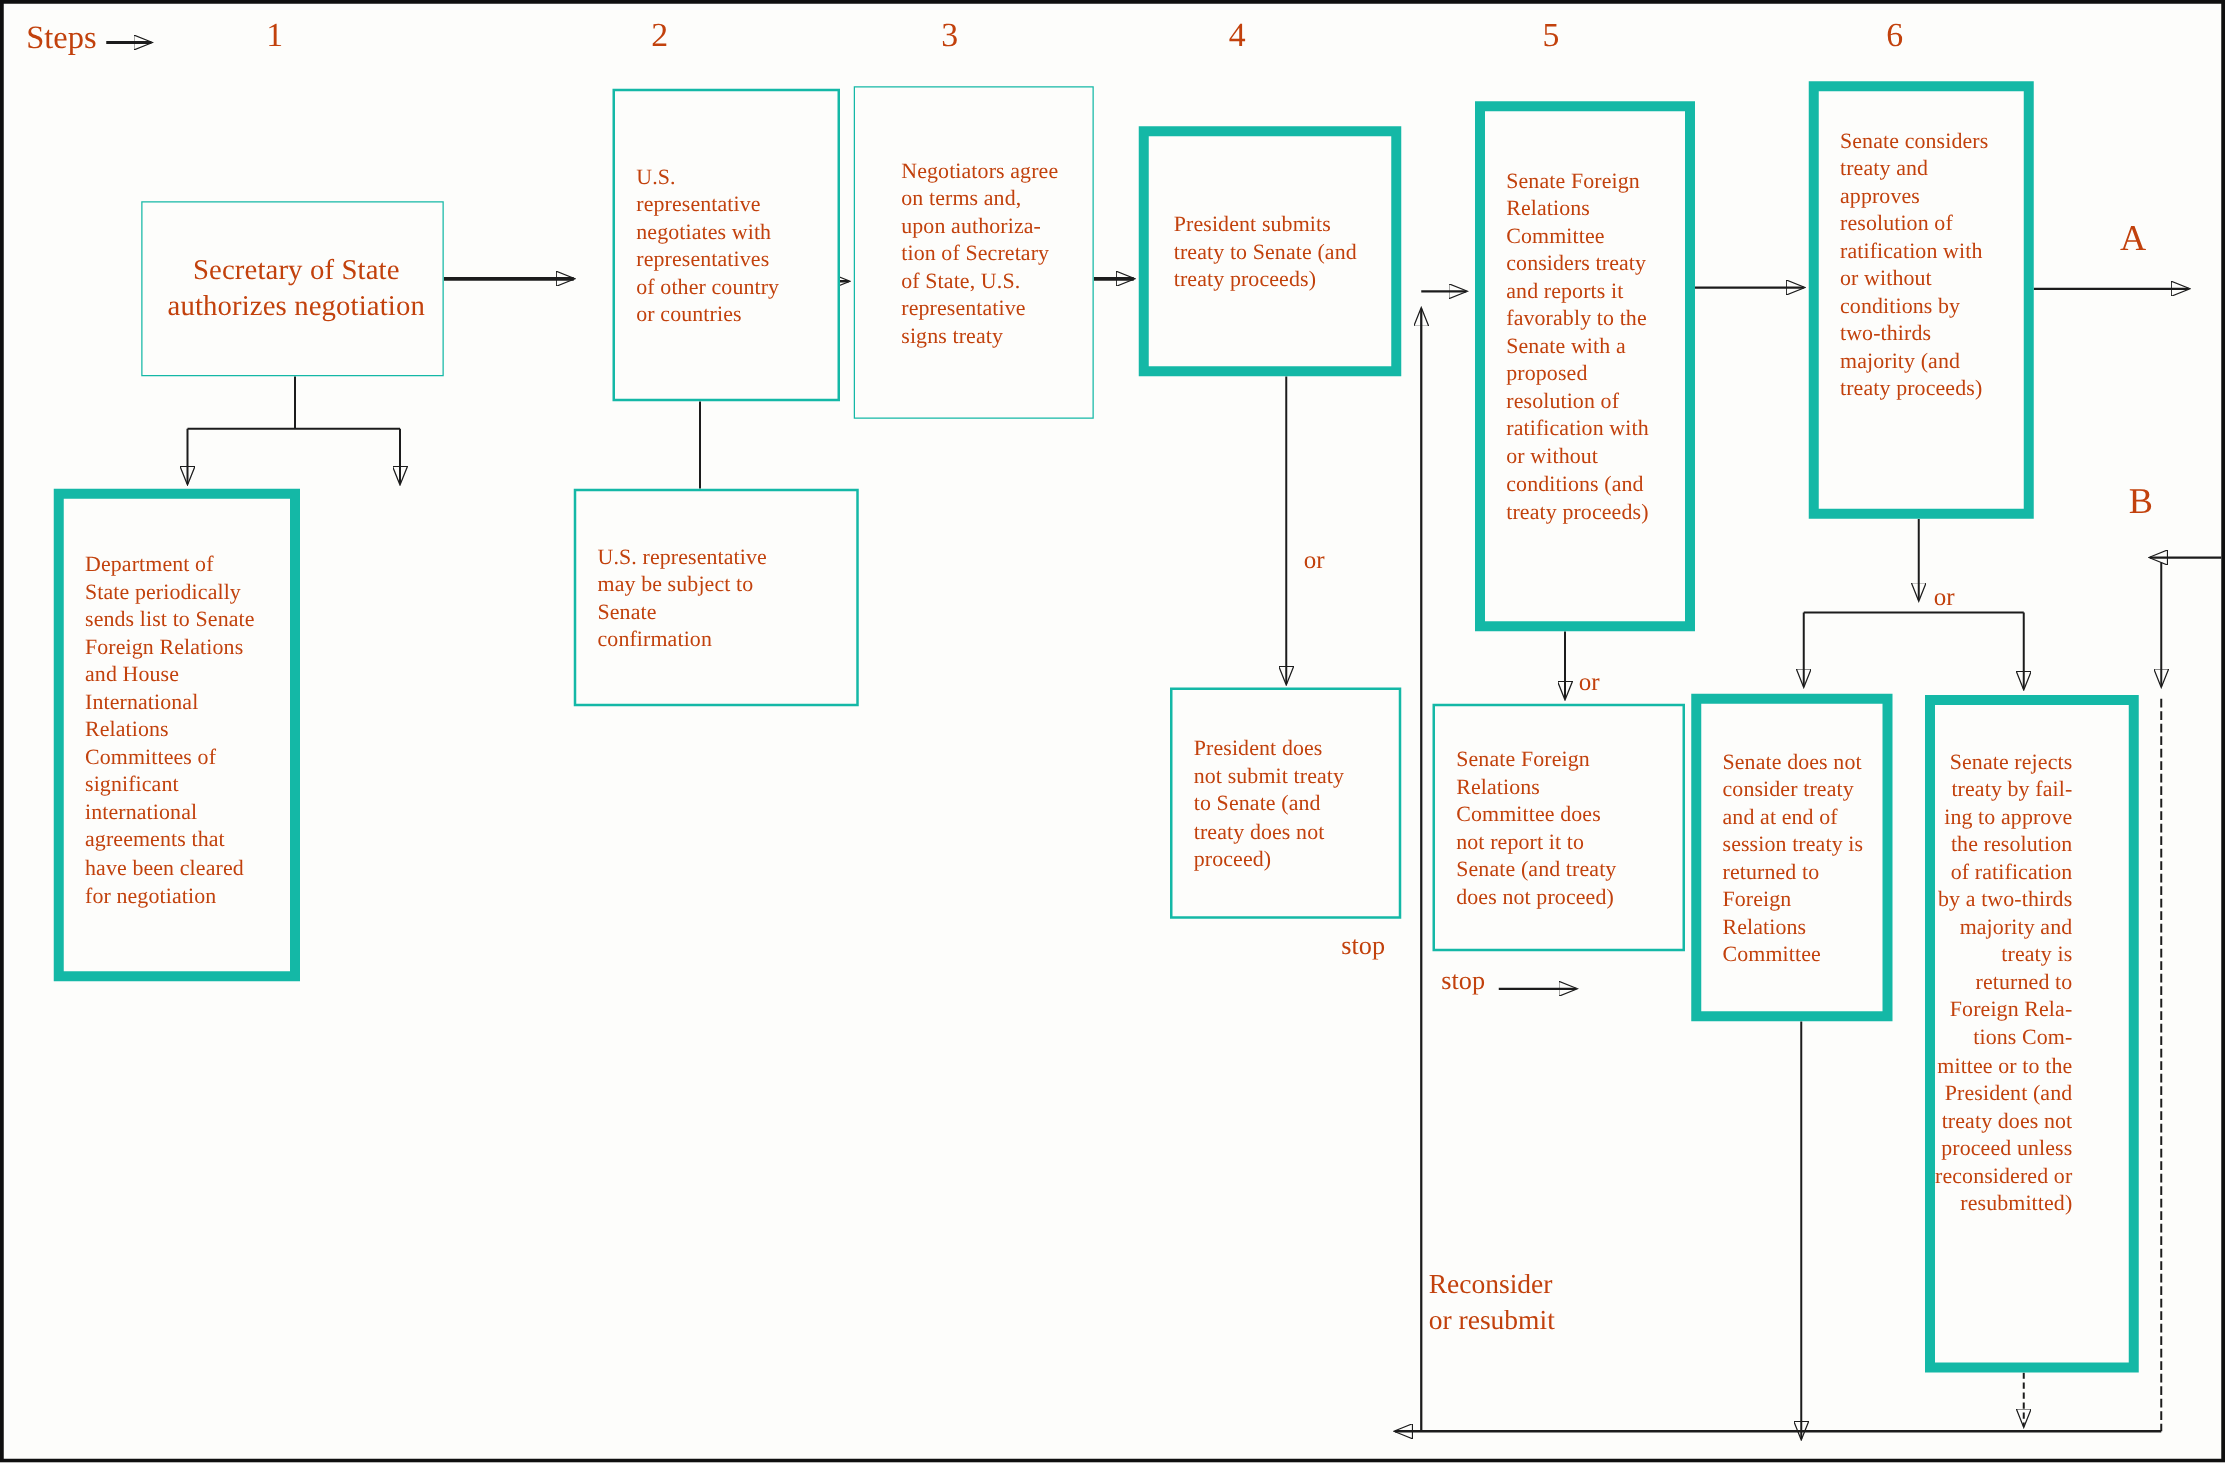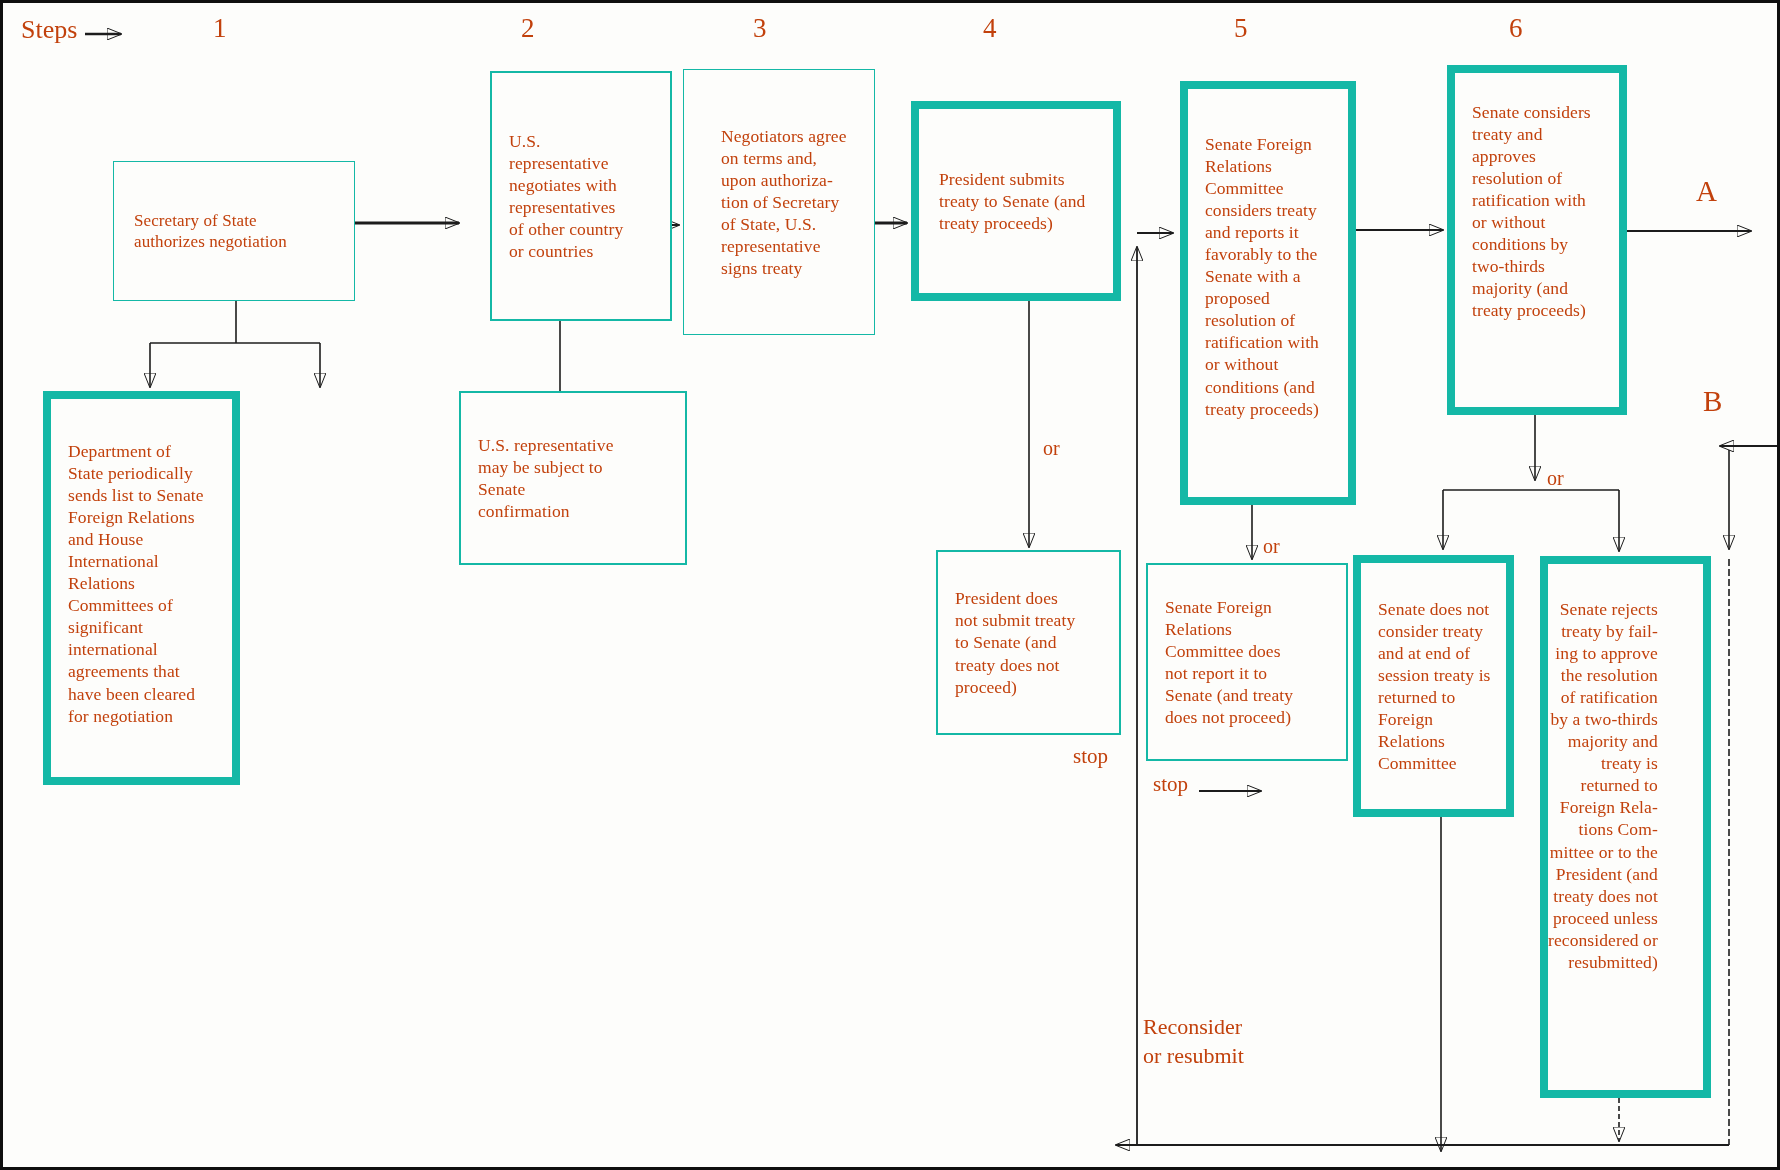--- a/index.html
+++ b/index.html
@@ -78,21 +78,21 @@
 
   <div class="hdr" style="left:18px;top:12px;font-size:26px;">Steps</div>
   <div class="hdr" style="left:210px;top:10px;">1</div>
   <div class="hdr" style="left:518px;top:10px;">2</div>
   <div class="hdr" style="left:750px;top:10px;">3</div>
   <div class="hdr" style="left:980px;top:10px;">4</div>
   <div class="hdr" style="left:1231px;top:10px;">5</div>
   <div class="hdr" style="left:1506px;top:10px;">6</div>
 
   <div class="box" style="left:110px;top:158px;width:242px;height:140px;border-width:1.5px;">
-    <span class="btxt" style="padding-left:20px;font-size:17px;">Secretary of State
+    <span class="btxt" style="padding-left:20px;font-size:23px;text-align:center;">Secretary of State
 authorizes negotiation</span>
   </div>
   <div class="box top" style="left:40px;top:388px;width:197px;height:394px;">
     <span class="btxt" style="padding-top:41px;">Department of
 State periodically
 sends list to Senate
 Foreign Relations
 and House
 International
 Relations

